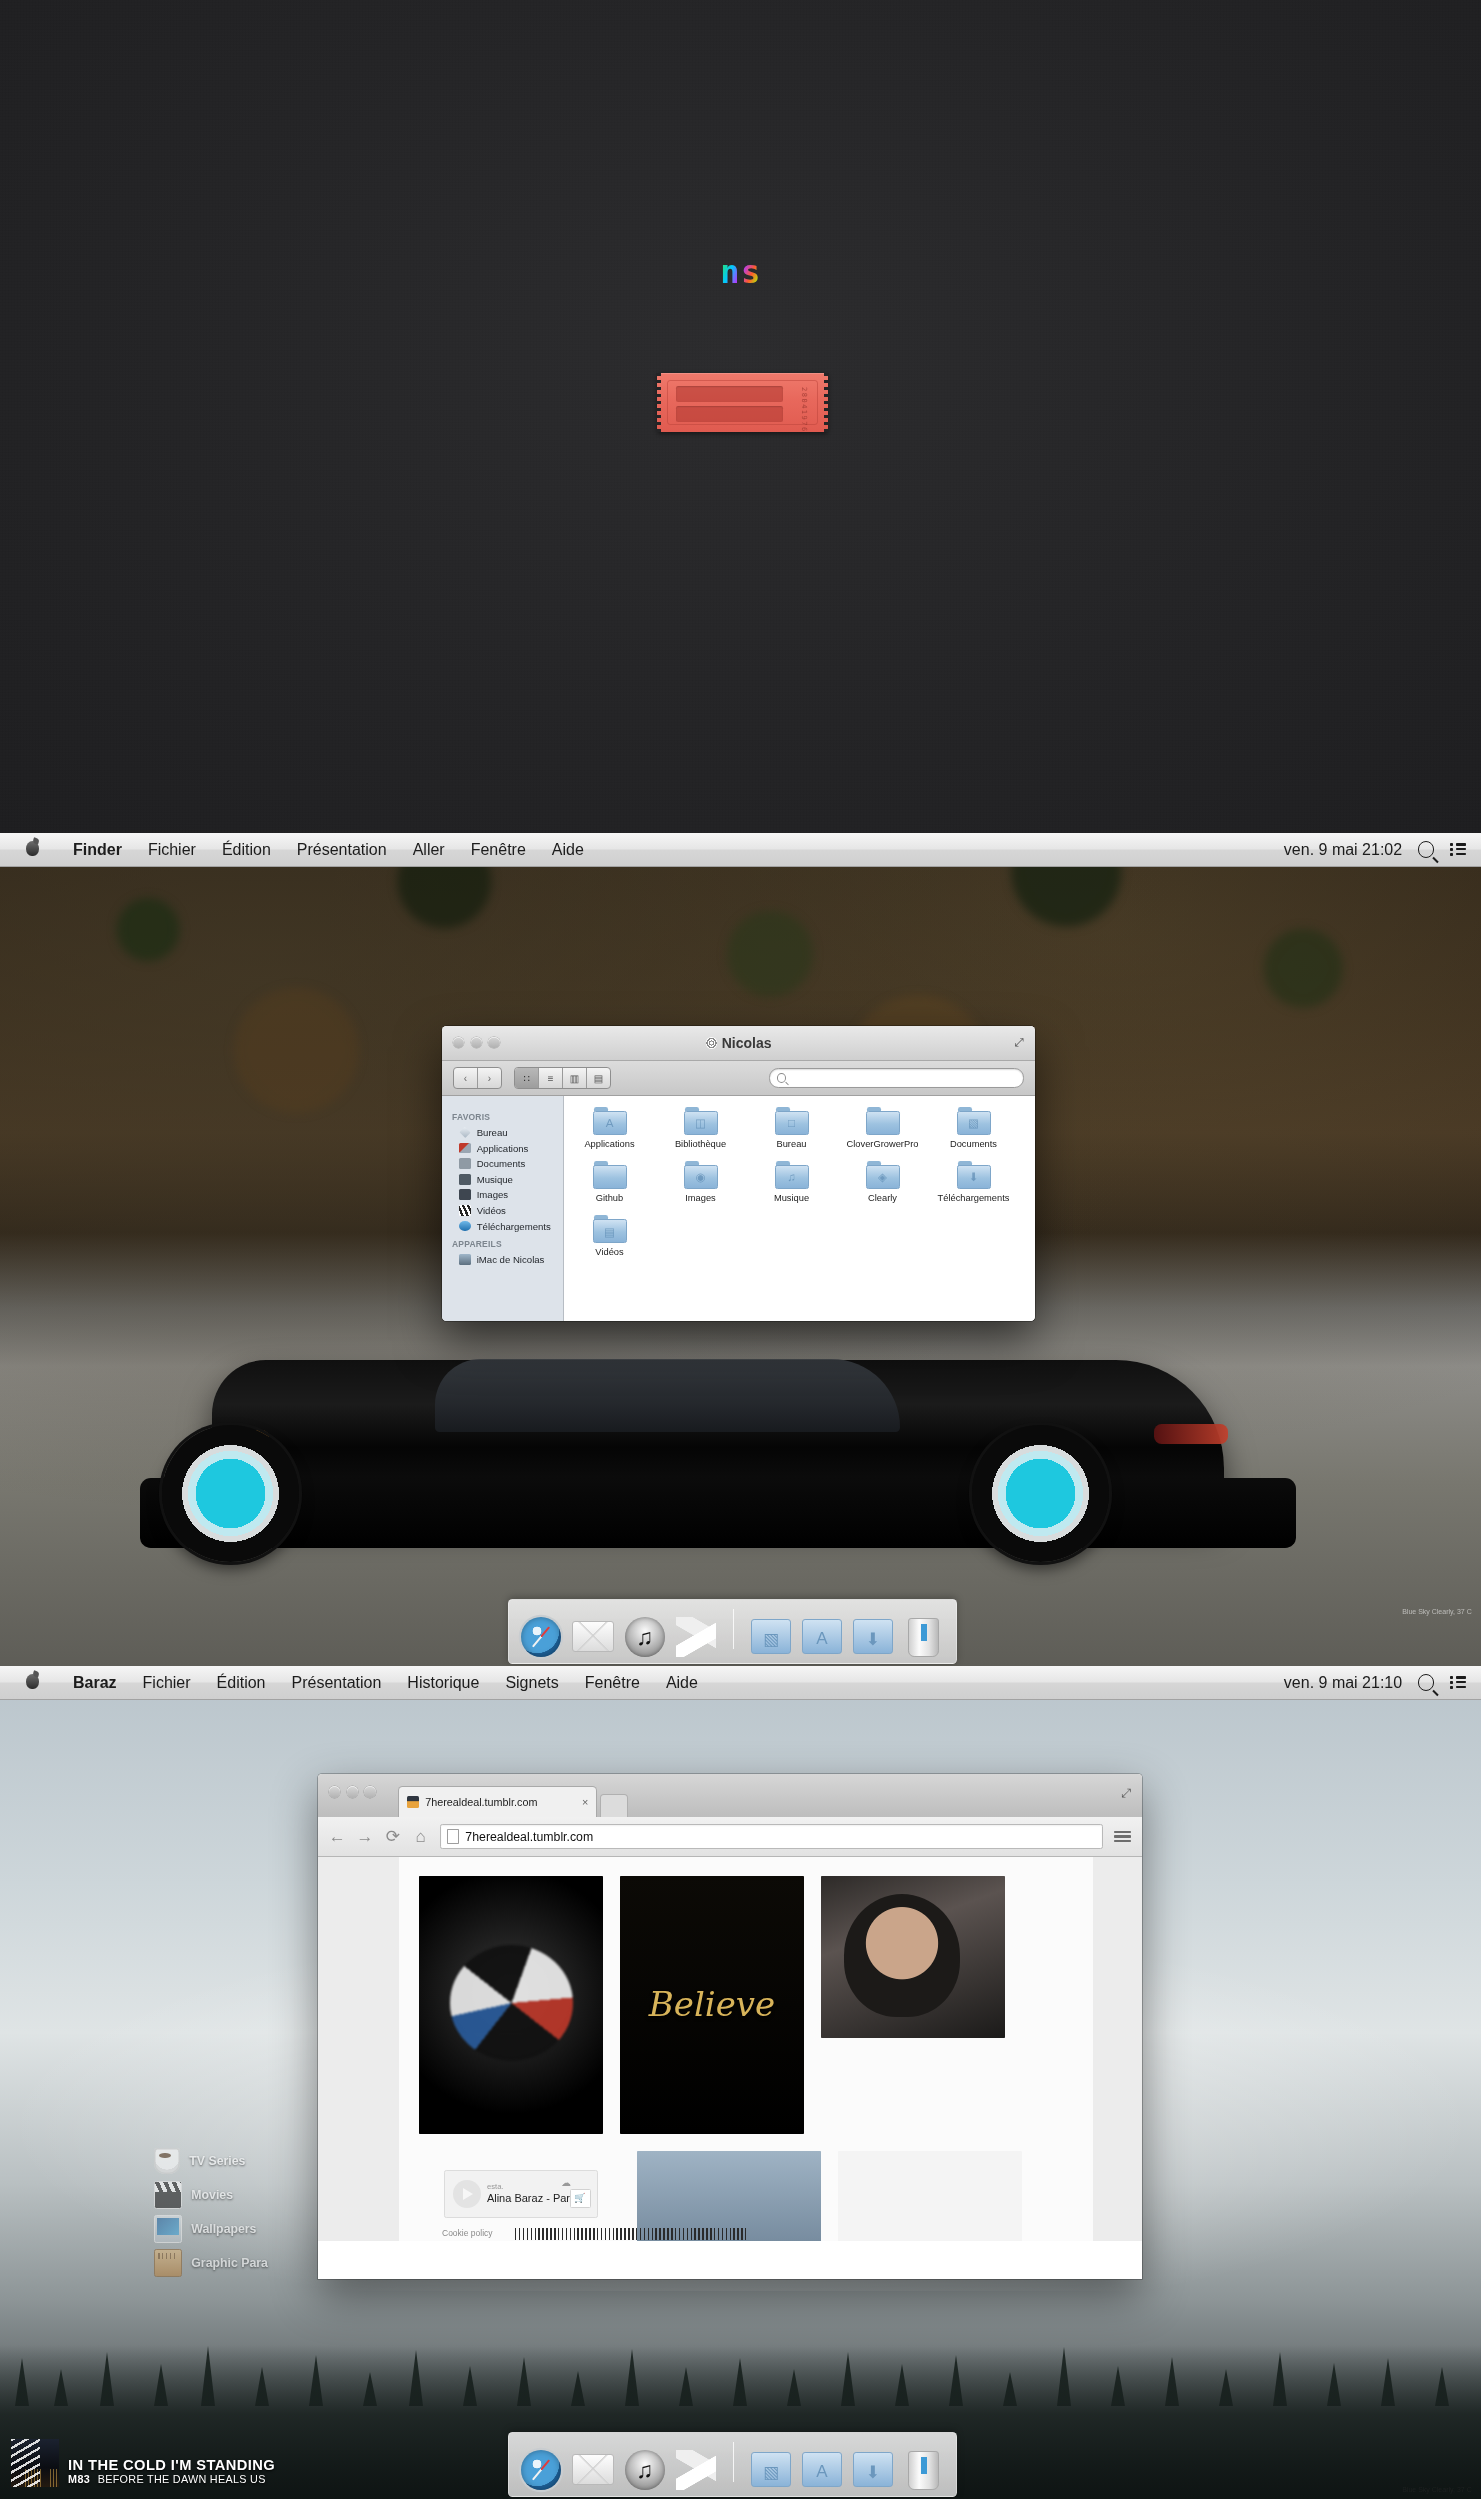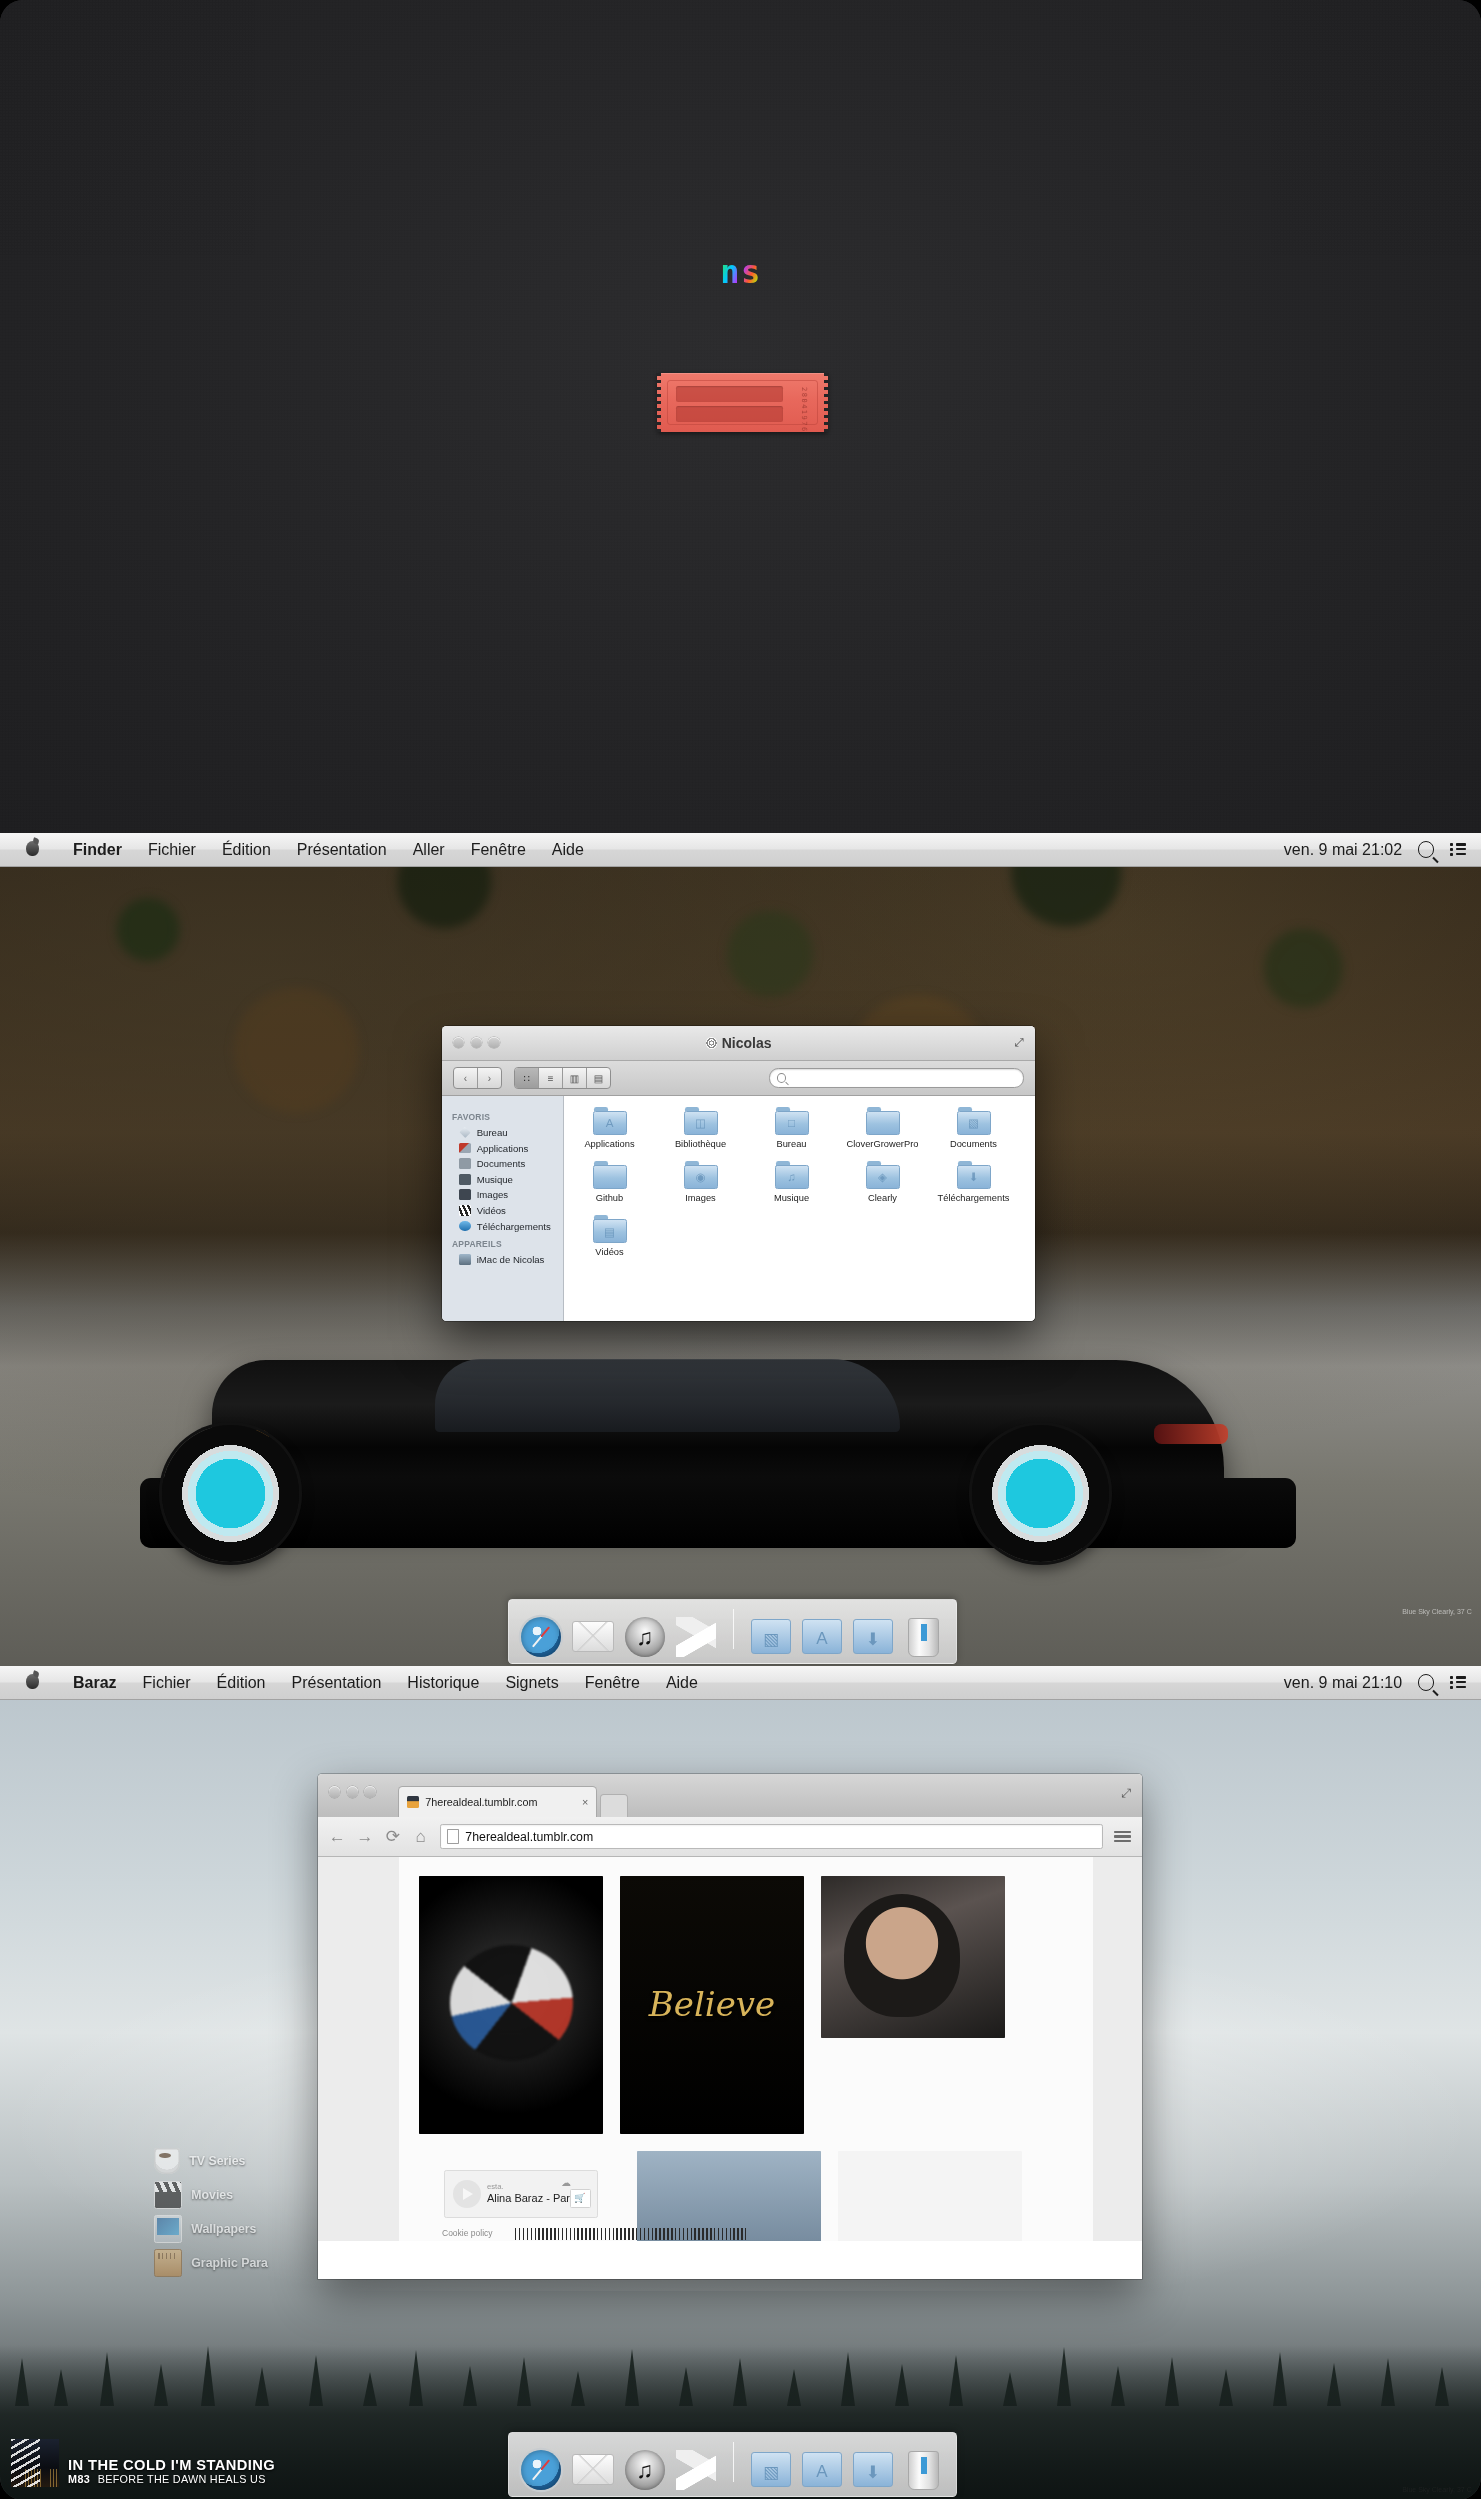--- a/index.html
+++ b/index.html
@@ -1,17 +1,17 @@
 <!DOCTYPE html>
 <html style="font-size:12.3px"><head>
 <meta charset="utf-8">
 <style>
   html,body{margin:0;padding:0;background:#000;}
   body{font-family:"Liberation Sans",sans-serif;-webkit-font-smoothing:antialiased;}
-  #page{position:relative;width:1481px;height:2500px;overflow:hidden;background:#000;border-radius:23px;}
+  #page{position:relative;width:1481px;height:2500px;overflow:hidden;background:#000;}
 
   
   .screen1{position:absolute;left:0;top:0;width:1481px;height:833px;
     background:#242426;
     background-image:radial-gradient(ellipse at 50% 42%, #2b2b2d 0%, #232325 55%, #1d1d1f 100%);
     overflow:hidden;}
   .noise{position:absolute;inset:0;opacity:.5;
     background-image:repeating-linear-gradient(0deg,rgba(255,255,255,.012) 0 0.8px,rgba(0,0,0,0) 0.8px 1.5px),
                      repeating-linear-gradient(90deg,rgba(255,255,255,.010) 0 0.8px,rgba(0,0,0,0) 0.8px 1.5px);}
   .ns-logo{position:absolute;left:701px;top:257px;width:80px;height:31px;letter-spacing:1.5px;

